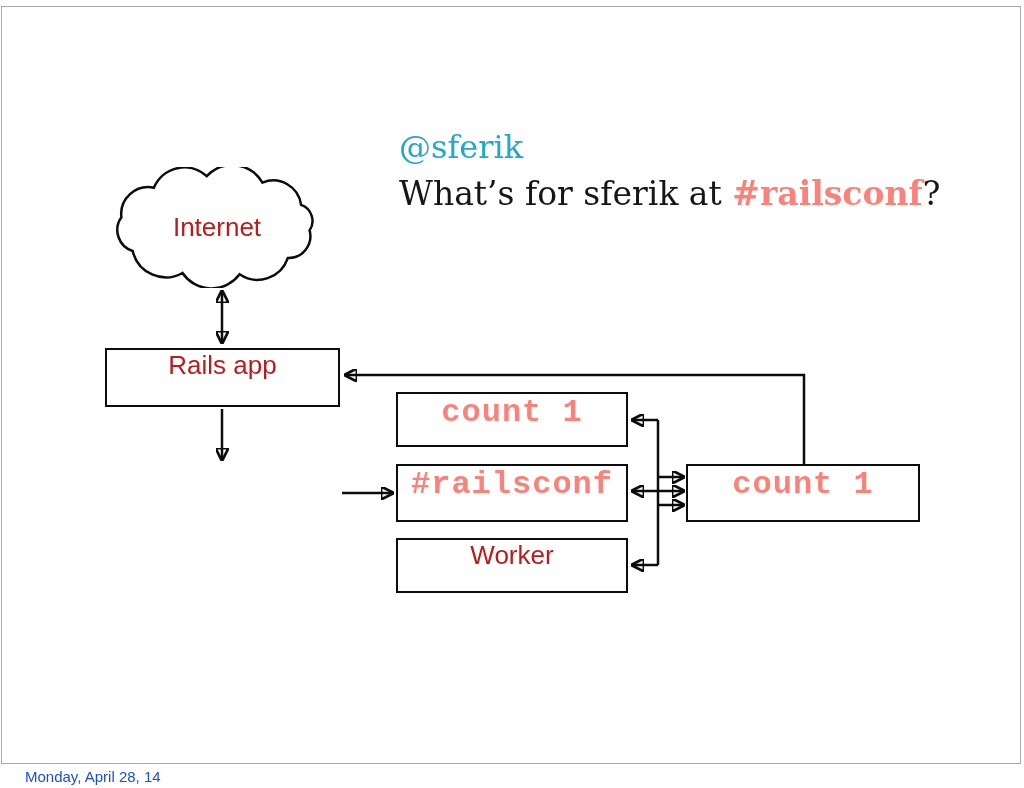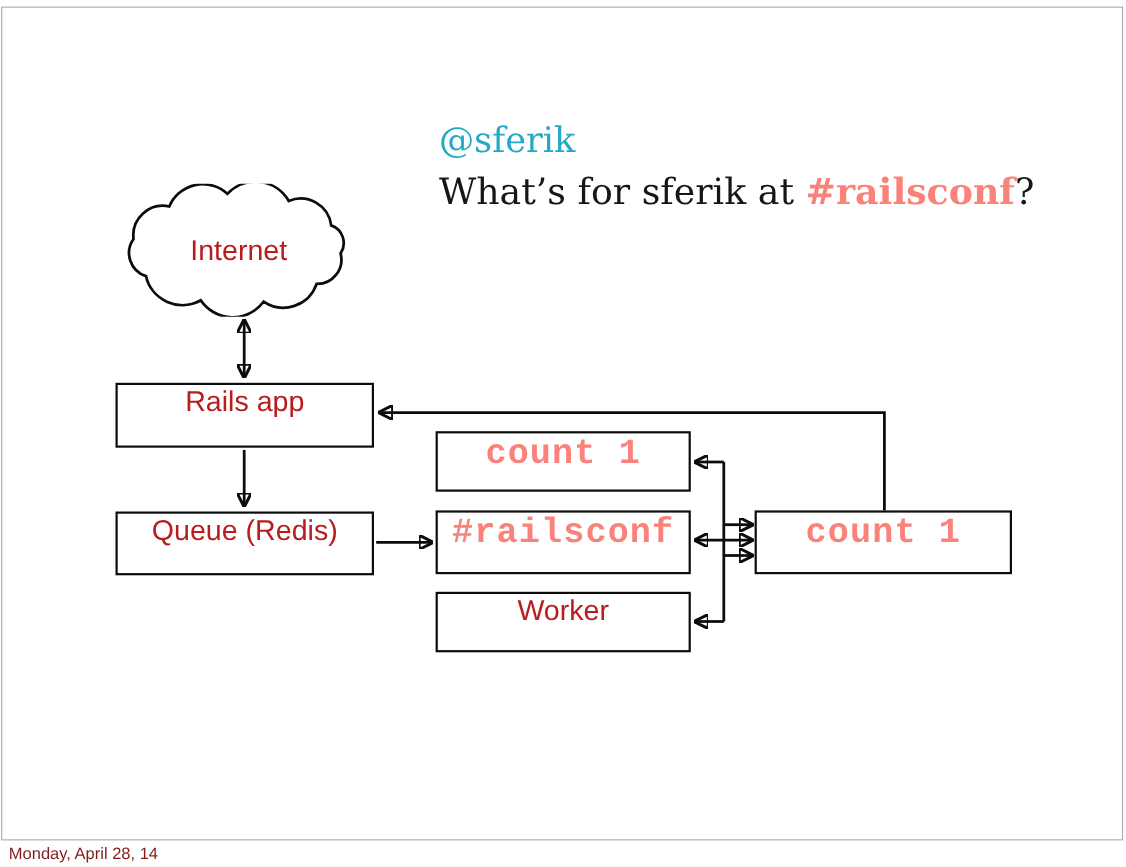--- a/index.html
+++ b/index.html
@@ -9,21 +9,21 @@
   }
   html,body{margin:0;padding:0;background:#ffffff;}
   .page{
     position:relative;width:1024px;height:788px;background:#ffffff;overflow:hidden;
     font-family:"Liberation Sans",sans-serif;
   }
   .slide-border{
     position:absolute;left:1px;top:6px;width:1020px;height:758px;
     border:1px solid #a9a9a9;background:#ffffff;box-sizing:border-box;
   }
-  .title-block{position:absolute;left:399px;top:108px;white-space:nowrap;}
+  .title-block{position:absolute;left:399px;top:128px;white-space:nowrap;}
   .handle{
     font-family:"DejaVu Serif",serif;font-size:32px;line-height:38px;
     color:var(--teal);margin-bottom:7px;
   }
   .question{
     font-family:"DejaVu Serif",serif;font-size:33px;line-height:42px;color:#161616;
   }
   .question .hashtag{font-weight:bold;color:var(--salmon);}
   .cloud-wrap{position:absolute;left:110px;top:167px;width:214px;height:121px;}
   .cloud-wrap svg{position:absolute;left:0;top:0;}
@@ -43,21 +43,21 @@
   }
   .node-rails{left:105px;top:348px;width:235px;height:59px;}
   .node-queue{left:105px;top:465px;width:235px;height:58px;}
   .node-count-top{left:396px;top:392px;width:232px;height:55px;}
   .node-hashtag{left:396px;top:464px;width:232px;height:58px;}
   .node-worker{left:396px;top:538px;width:232px;height:55px;}
   .node-count-right{left:686px;top:464px;width:234px;height:58px;}
   .arrows{position:absolute;left:0;top:0;pointer-events:none;}
   .arrows path,.arrows line{stroke:var(--ink);stroke-width:2.5;fill:none;}
   .footer{
-    position:absolute;left:8px;top:768px;font-size:15px;color:#7f1d1d;
+    position:absolute;left:25px;top:768px;font-size:15px;color:#1d4ed8;
   }
 </style>
 </head>
 <body>
 
 <div class="page">
 
   <div class="slide-border"></div>
 
   <div class="title-block">
@@ -79,23 +79,20 @@
                A 34 34 0 0 1 22.7,84
                A 22 22 0 0 1 11.4,50.3 Z" fill="#ffffff" stroke="#0c0c0c" stroke-width="2.5"></path>
     </svg>
     <div class="cloud-label sans-label">Internet</div>
   </div>
 
   <div class="node node-rails">
     <span class="sans-label">Rails app</span>
   </div>
 
-  <div class="node node-queue">
-    <span class="sans-label">Queue (Redis)</span>
-  </div>
 
   <div class="node node-count-top">
     <span class="accent-label">count 1</span>
   </div>
 
   <div class="node node-hashtag">
     <span class="accent-label">#railsconf</span>
   </div>
 
   <div class="node node-worker">

